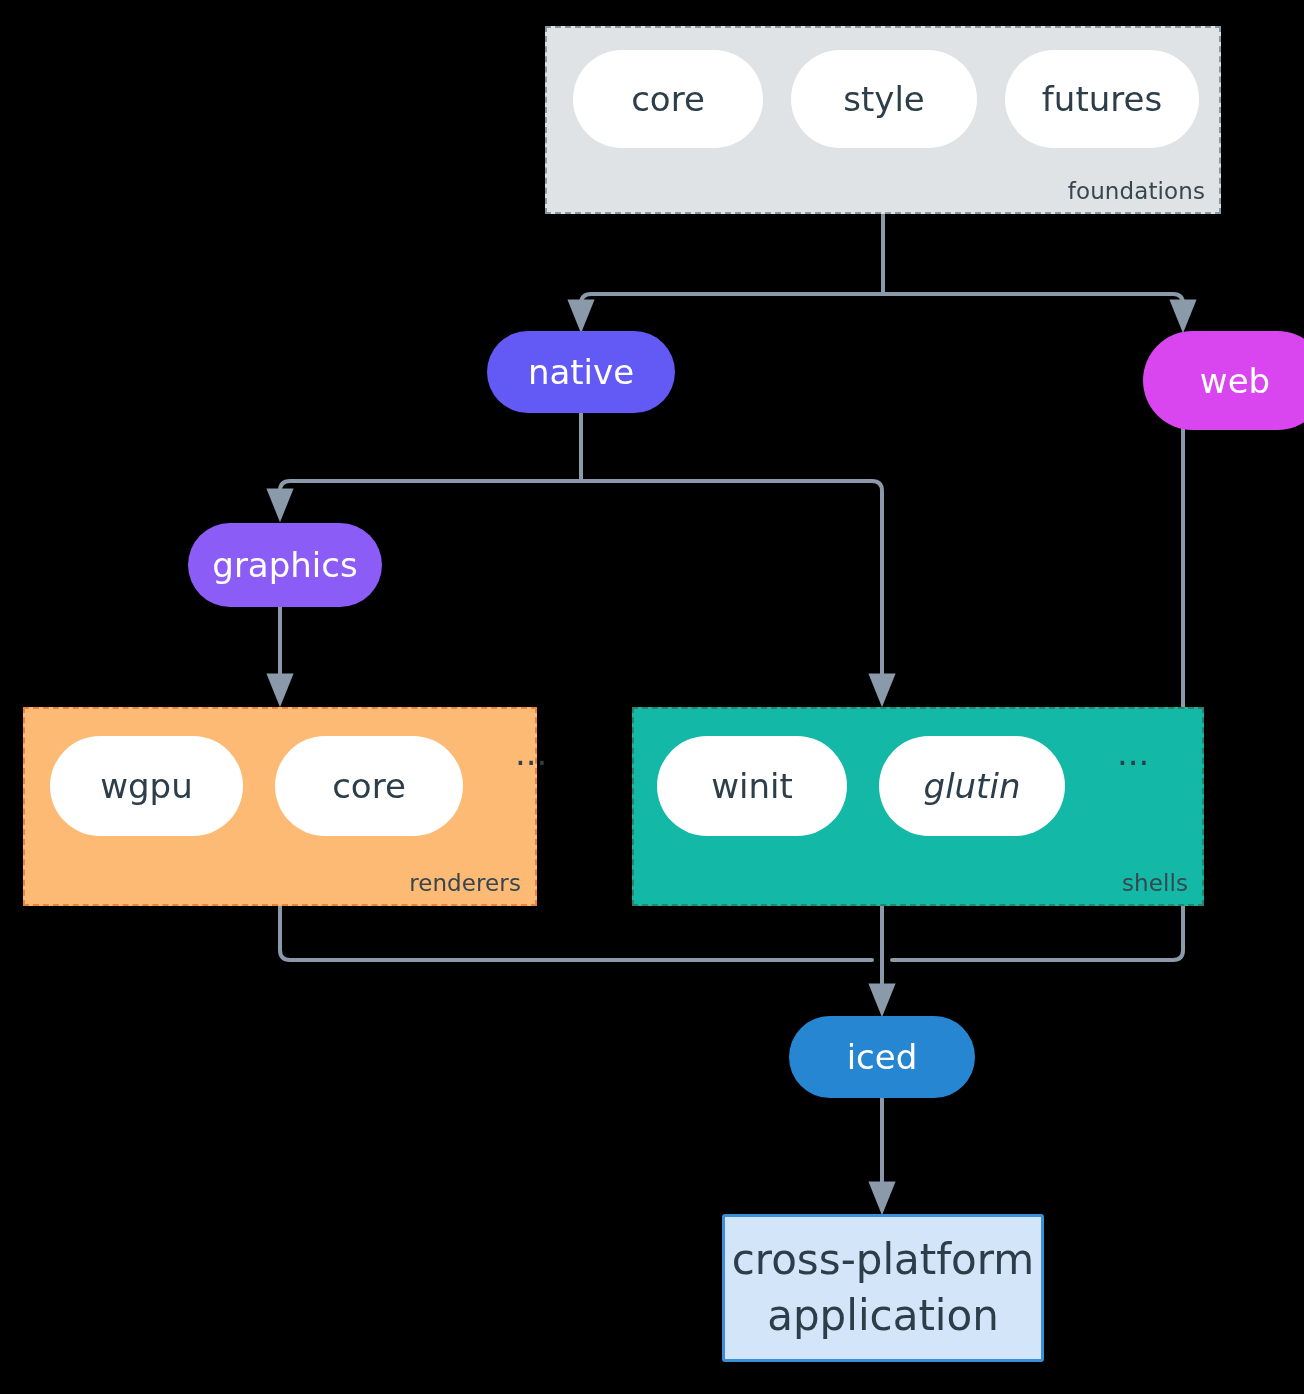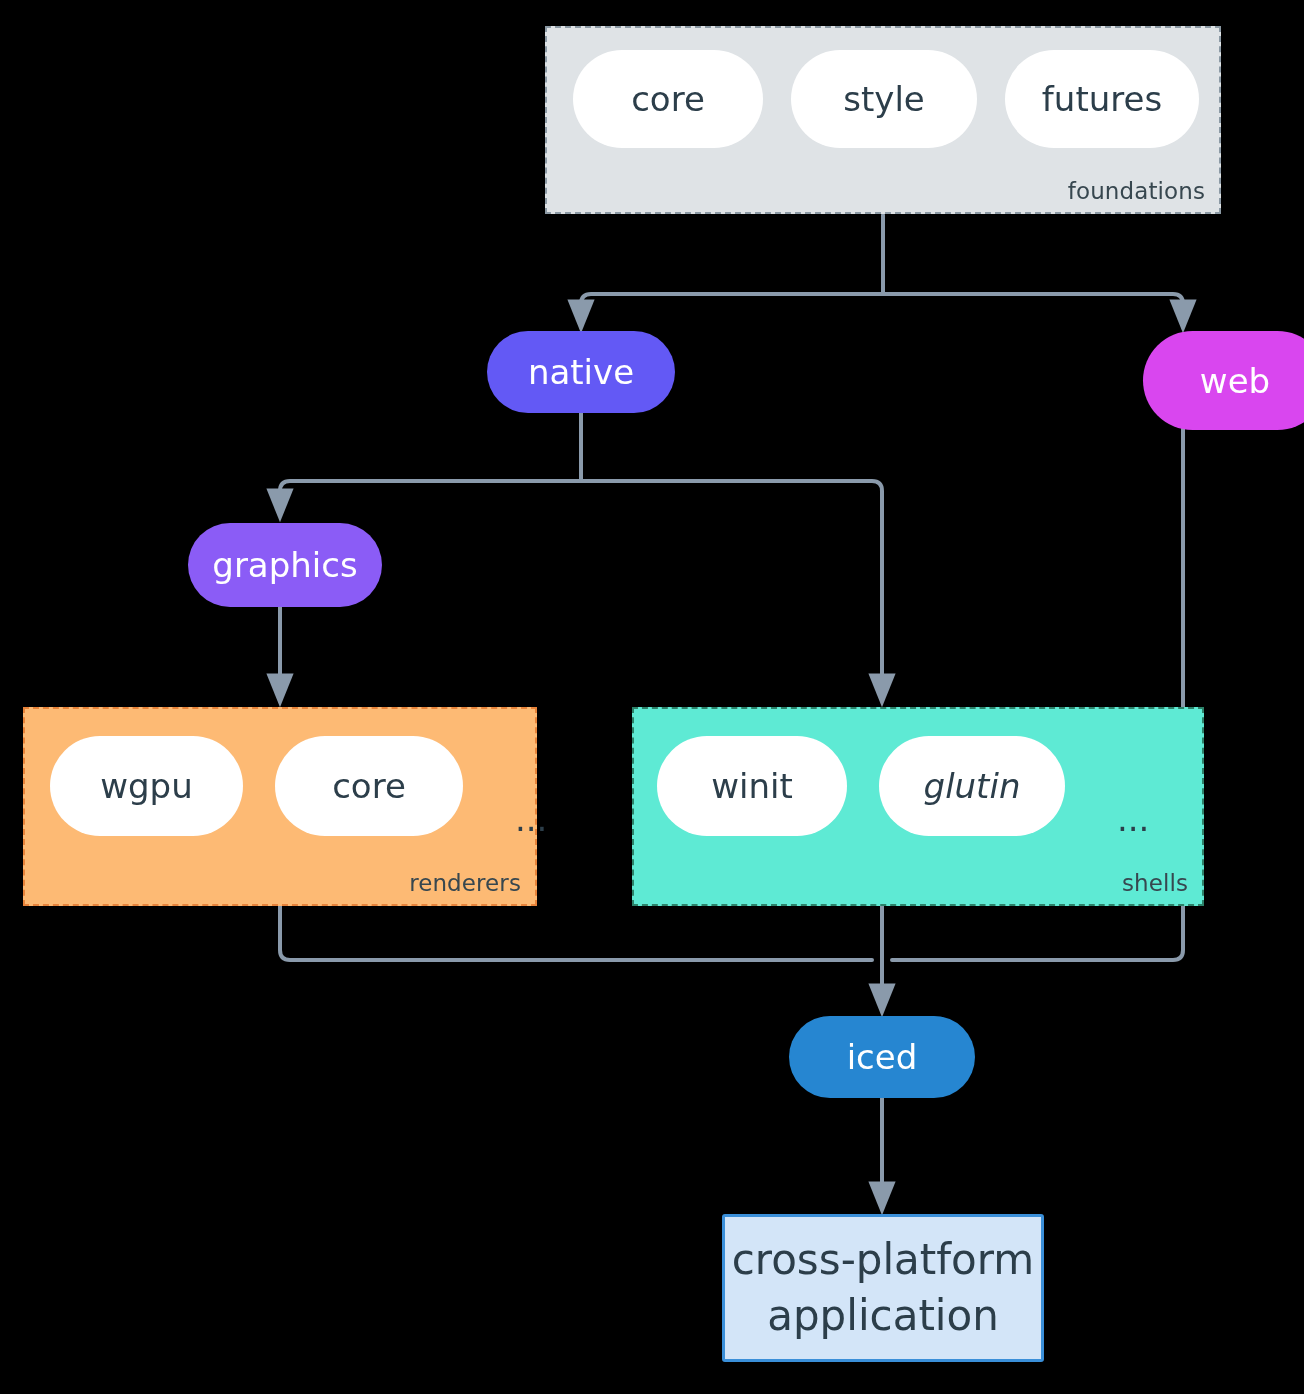--- a/index.html
+++ b/index.html
@@ -35,21 +35,21 @@
     position: absolute;
     right: 14px;
     bottom: 8px;
     font-size: 23px;
     color: #37474f;
     letter-spacing: 0.1px;
   }
   .pill-row {
     position: absolute;
     display: flex;
-    align-items: flex-end;
+    align-items: flex-start;
   }
 
   
   #foundations {
     left: 545px;
     top: 26px;
     width: 676px;
     height: 188px;
     background: #dfe3e6;
     border: 2px dashed #8c9aa5;
@@ -75,21 +75,21 @@
     top: 27px;
     gap: 32px;
   }
 
   
   #shells {
     left: 632px;
     top: 707px;
     width: 572px;
     height: 199px;
-    background: #5eead4;
+    background: #14b8a6;
     border: 2px dashed #2c8269;
   }
   #shells .pill-row {
     left: 23px;
     top: 27px;
     gap: 32px;
   }
 
   
   .wpill {

